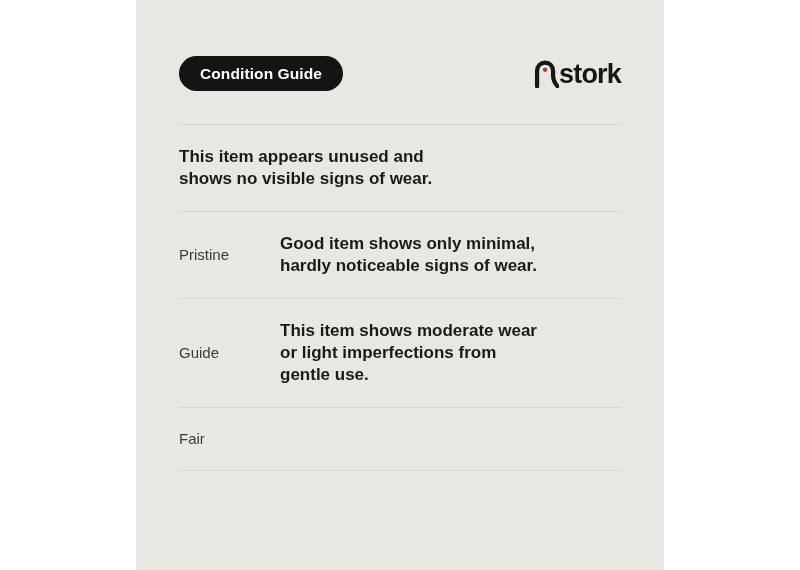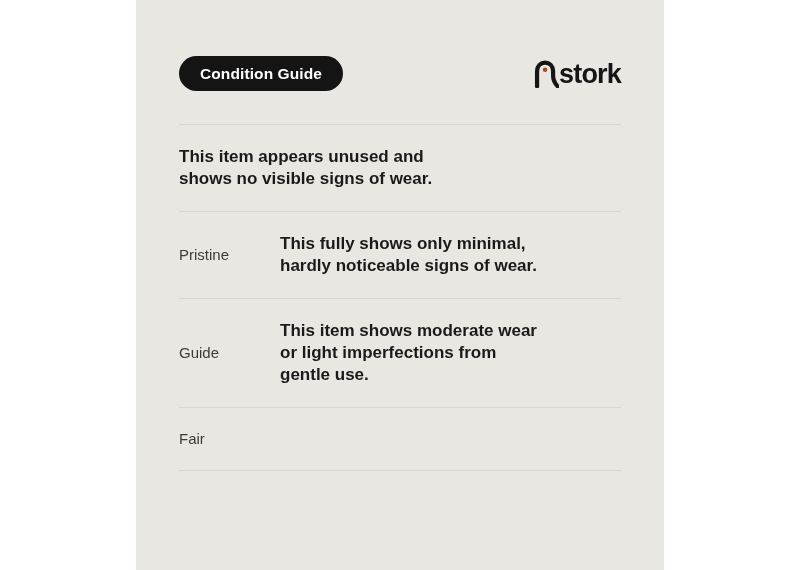--- a/index.html
+++ b/index.html
@@ -90,21 +90,21 @@
   </div>
 
   <div class="condition-table">
 
     <div class="condition-row">
       <div class="condition-desc">This item appears unused and shows no visible signs of wear.</div>
     </div>
 
     <div class="condition-row">
       <div class="condition-label">Pristine</div>
-      <div class="condition-desc">This fully shows only minimal, hardly noticeable signs of wear.</div>
+      <div class="condition-desc">Good item shows only minimal, hardly noticeable signs of wear.</div>
     </div>
 
     <div class="condition-row">
       <div class="condition-label">Guide</div>
       <div class="condition-desc">This item shows moderate wear or light imperfections from gentle use.</div>
     </div>
 
     <div class="condition-row">
       <div class="condition-label">Fair</div>
     </div>

